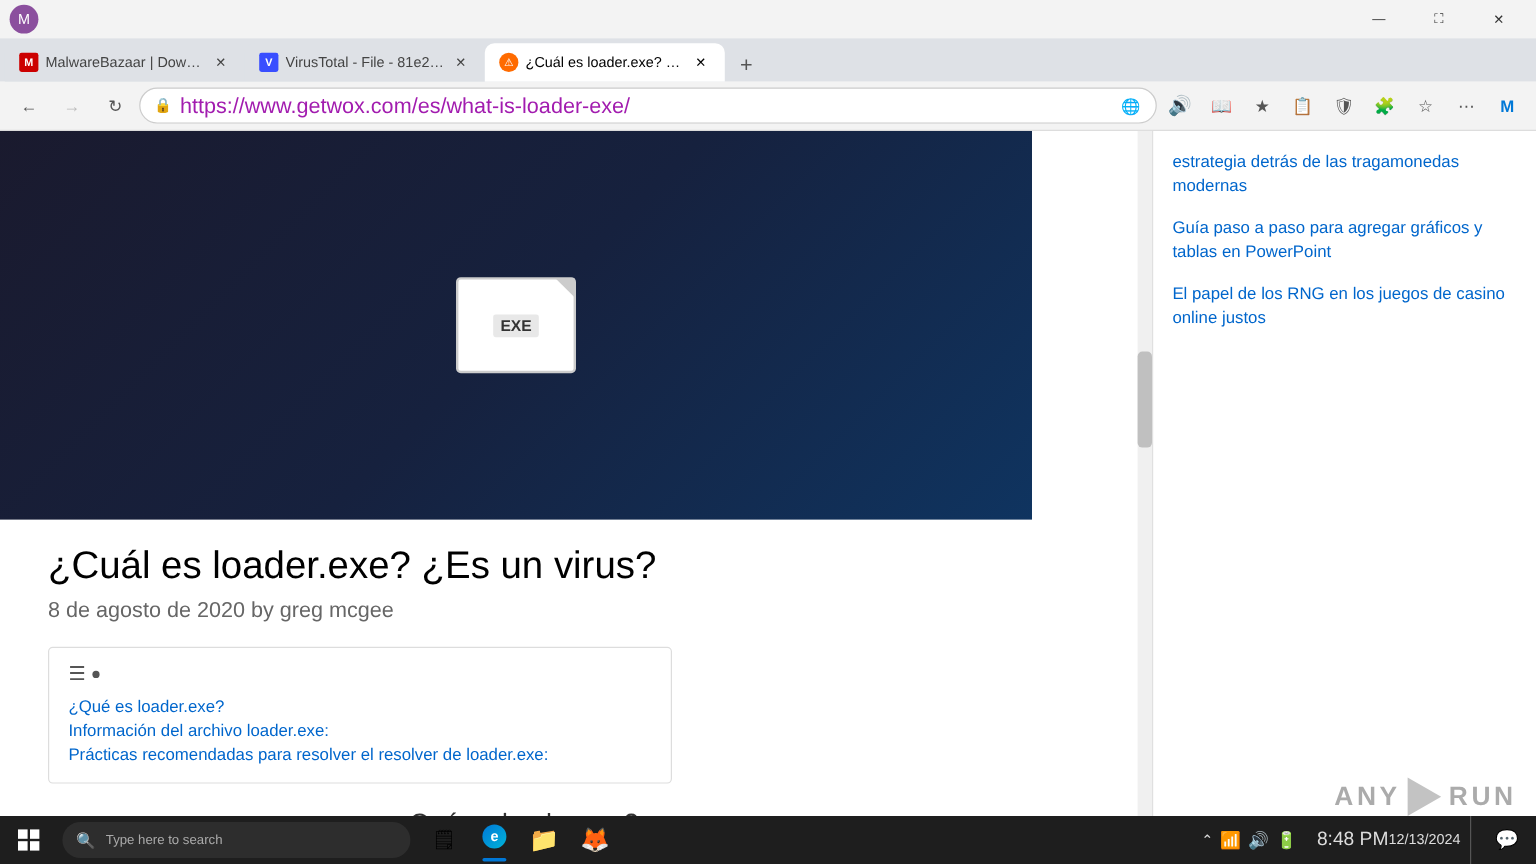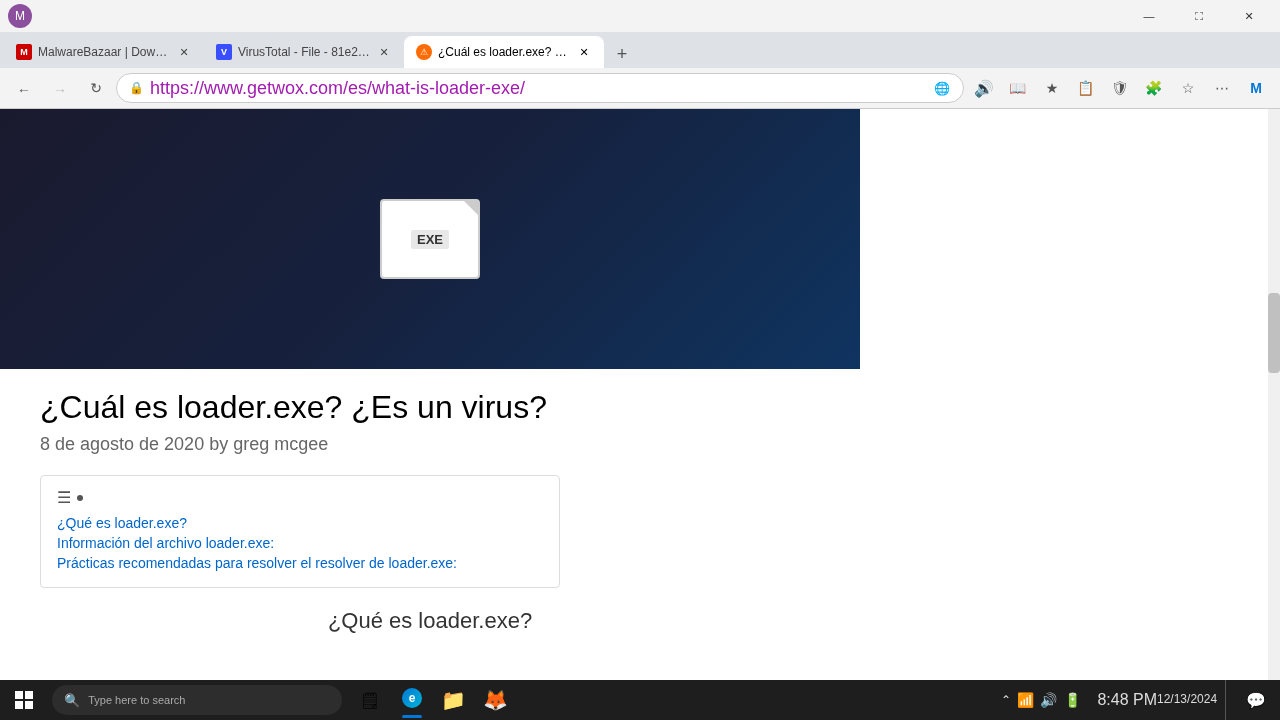--- a/index.html
+++ b/index.html
@@ -166,21 +166,21 @@
       flex: 1;
       overflow-y: auto;
       background: #fff;
       position: relative;
     }
 
     
     .hero-image {
       width: 100%;
       max-width: 860px;
-      height: 260px;
+      height: 324px;
       background: linear-gradient(135deg, #1a1a2e 0%, #16213e 50%, #0f3460 100%);
       display: flex;
       flex-direction: column;
       align-items: center;
       justify-content: center;
       position: relative;
     }
     .exe-box {
       width: 100px;
       height: 80px;
@@ -569,20 +569,32 @@
 
         <h2 class="section-heading">¿Qué es loader.exe?</h2>
       </div>
     </div>
 
     <div class="scroll-track">
       <div class="scroll-thumb"></div>
     </div>
   </div>
 
+  <div class="sidebar">
+    <a class="sidebar-link" href="#">estrategia detrás de las tragamonedas modernas</a>
+    <a class="sidebar-link" href="#">Guía paso a paso para agregar gráficos y tablas en PowerPoint</a>
+    <a class="sidebar-link" href="#">El papel de los RNG en los juegos de casino online justos</a>
+
+    <div class="anyrun-watermark">
+      <span style="font-size:22px;font-weight:bold;color:#888;letter-spacing:3px;">ANY</span>
+
+      <div style="width:0;height:0;border-style:solid;border-width:16px 0 16px 28px;border-color:transparent transparent transparent #aaa;display:inline-block;"></div>
+      <span style="font-size:22px;font-weight:bold;color:#888;letter-spacing:3px;">RUN</span>
+    </div>
+  </div>
 </div>
 
 <div class="taskbar">
 
   <div class="start-btn">
     <svg class="windows-logo" viewBox="0 0 18 18" fill="none">
       <rect x="0" y="0" width="8" height="8" fill="#fff"></rect>
       <rect x="10" y="0" width="8" height="8" fill="#fff"></rect>
       <rect x="0" y="10" width="8" height="8" fill="#fff"></rect>
       <rect x="10" y="10" width="8" height="8" fill="#fff"></rect>

